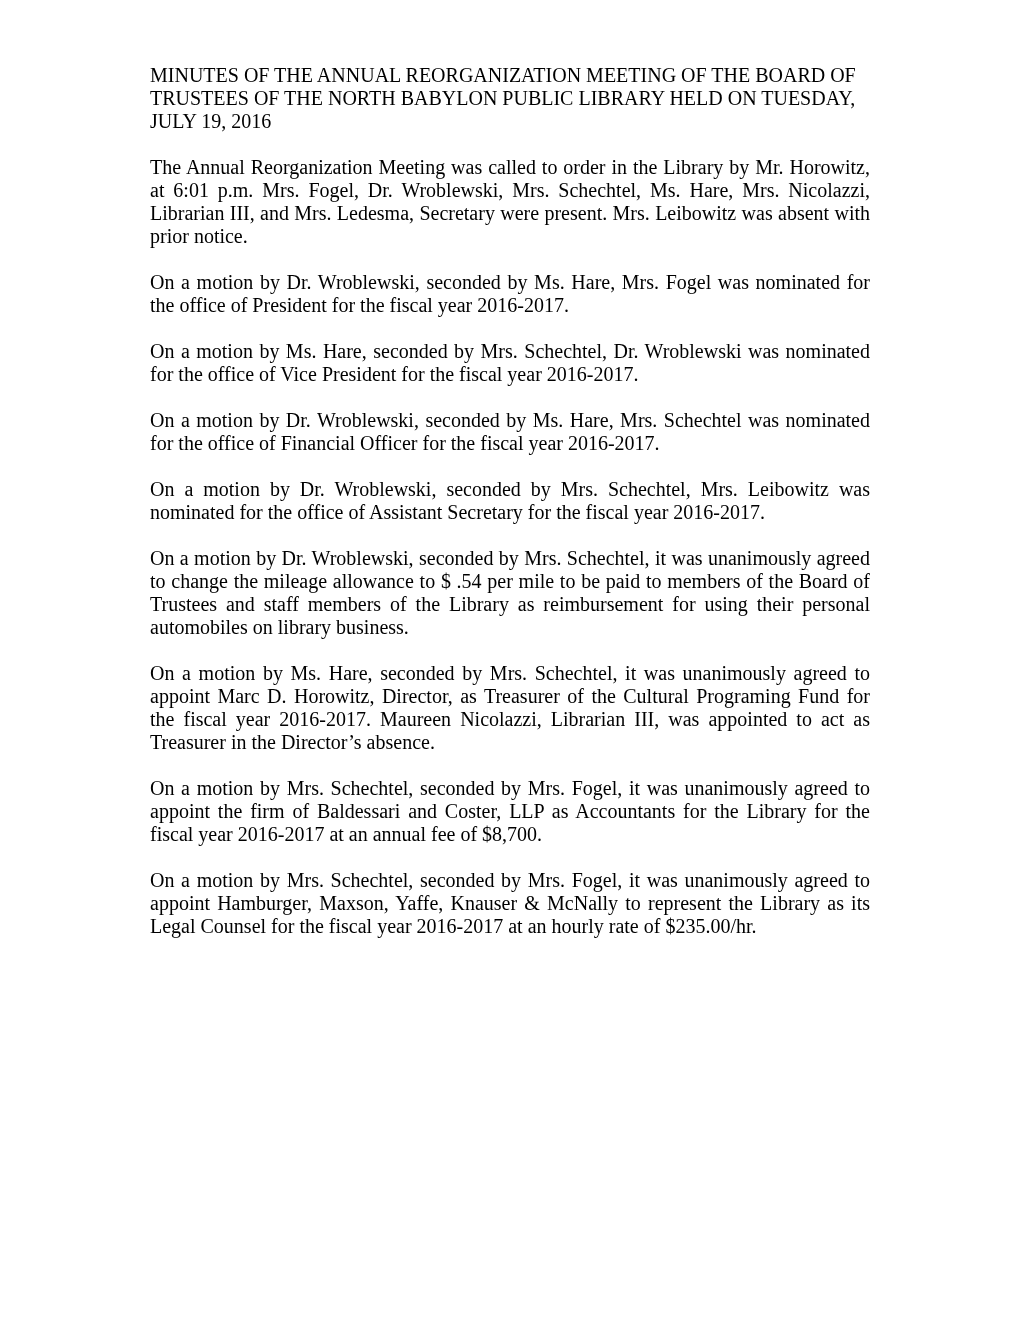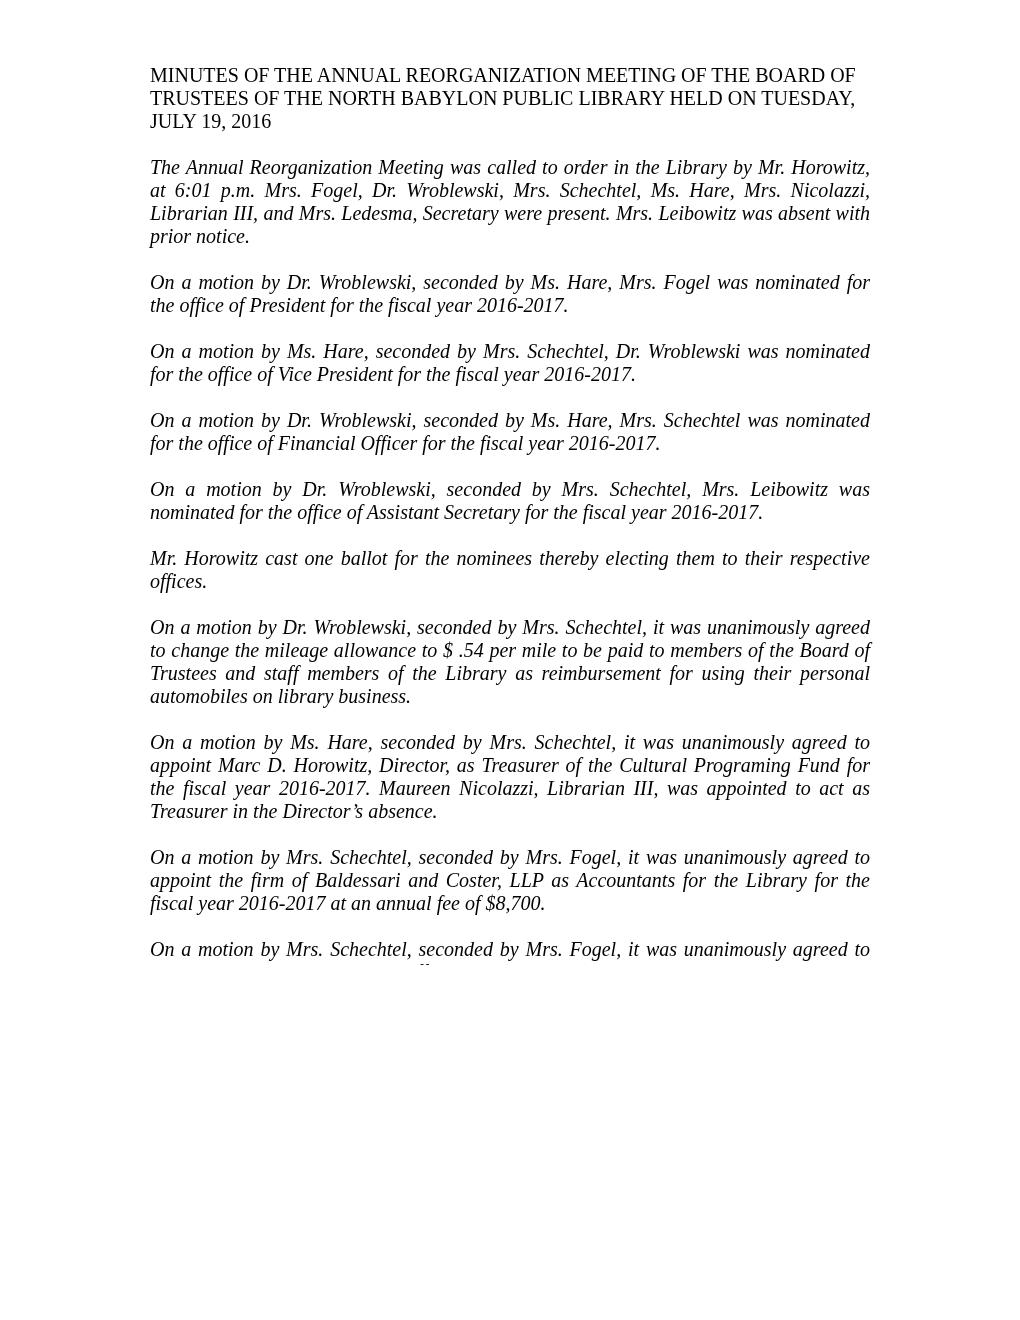--- a/index.html
+++ b/index.html
@@ -23,32 +23,30 @@
   .doc-title {
     margin: 0 0 23px 0;
     font-size: 20px;
     font-weight: normal;
     text-align: left;
     text-transform: none;
   }
   .doc-paragraph {
     margin: 0 0 23px 0;
     text-align: justify;
-    font-style: italic;
   }
 </style>
 </head>
 <body>
 
 <div class="page">
   <h1 class="doc-title">MINUTES OF THE ANNUAL REORGANIZATION MEETING OF THE BOARD OF TRUSTEES OF THE NORTH BABYLON PUBLIC LIBRARY HELD ON TUESDAY, JULY 19, 2016</h1>
 
   <p class="doc-paragraph">The Annual Reorganization Meeting was called to order in the Library by Mr. Horowitz, at 6:01 p.m.  Mrs. Fogel, Dr. Wroblewski, Mrs. Schechtel, Ms. Hare, Mrs. Nicolazzi, Librarian III, and Mrs. Ledesma, Secretary were present. Mrs. Leibowitz was absent with prior notice.</p>
   <p class="doc-paragraph">On a motion by Dr. Wroblewski, seconded by Ms. Hare, Mrs. Fogel was nominated for the office of President for the fiscal year 2016-2017.</p>
   <p class="doc-paragraph">On a motion by Ms. Hare, seconded by Mrs. Schechtel, Dr. Wroblewski was nominated for the office of Vice President for the fiscal year 2016-2017.</p>
   <p class="doc-paragraph">On a motion by Dr. Wroblewski, seconded by Ms. Hare, Mrs. Schechtel was nominated for the office of Financial Officer for the fiscal year 2016-2017.</p>
   <p class="doc-paragraph">On a motion by Dr. Wroblewski, seconded by Mrs. Schechtel, Mrs. Leibowitz was nominated for the office of Assistant Secretary for the fiscal year 2016-2017.</p>
-  <p class="doc-paragraph">Mr. Horowitz cast one ballot for the nominees thereby electing them to their respective offices.</p>
   <p class="doc-paragraph">On a motion by Dr. Wroblewski, seconded by Mrs. Schechtel, it was unanimously agreed to change the mileage allowance to $ .54 per mile to be paid to members of the Board of Trustees and staff members of the Library as reimbursement for using their personal automobiles on library business.</p>
   <p class="doc-paragraph">On a motion by Ms. Hare, seconded by Mrs. Schechtel, it was unanimously agreed to appoint Marc D. Horowitz, Director, as Treasurer of the Cultural Programing Fund for the fiscal year 2016-2017.  Maureen Nicolazzi, Librarian III, was appointed to act as Treasurer in the Director’s absence.</p>
   <p class="doc-paragraph">On a motion by Mrs. Schechtel, seconded by Mrs. Fogel, it was unanimously agreed to appoint the firm of Baldessari and Coster, LLP as Accountants for the Library for the fiscal year 2016-2017 at an annual fee of $8,700.</p>
   <p class="doc-paragraph">On a motion by Mrs. Schechtel, seconded by Mrs. Fogel, it was unanimously agreed to appoint  Hamburger, Maxson, Yaffe, Knauser &amp; McNally to represent the Library as its Legal Counsel for the fiscal year 2016-2017 at an hourly rate of $235.00/hr.</p>
 </div>
 
 </body></html>

